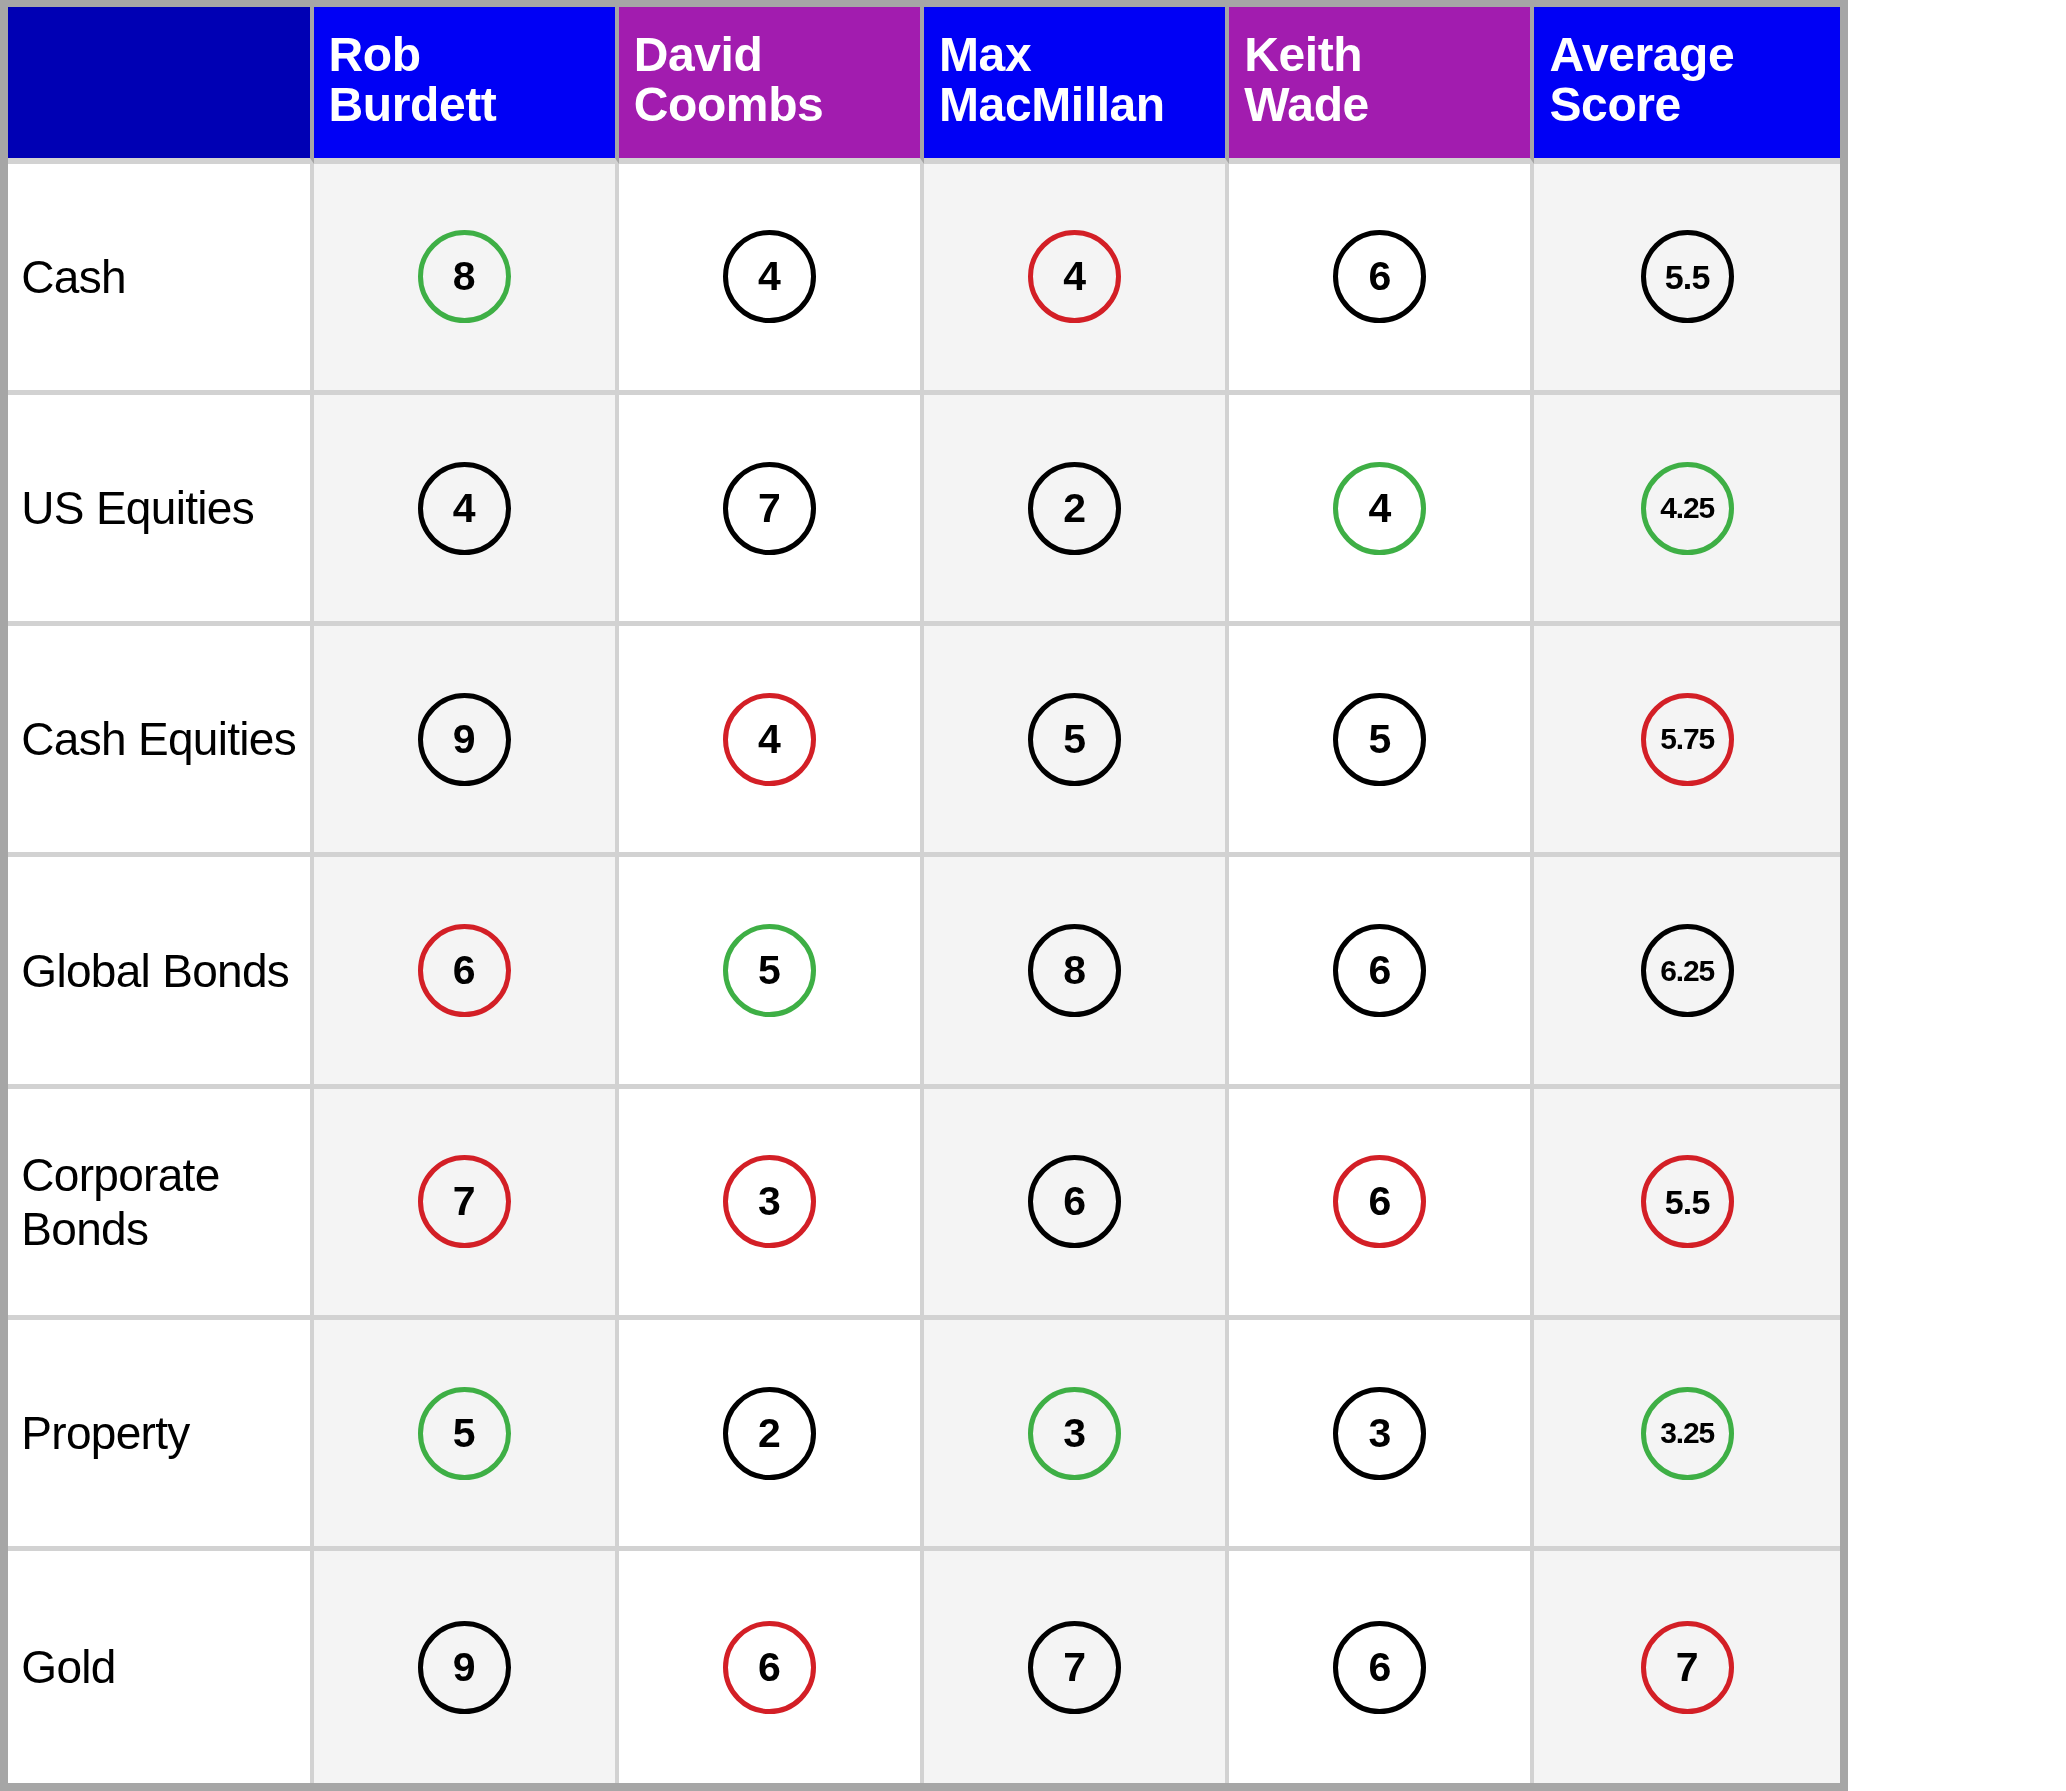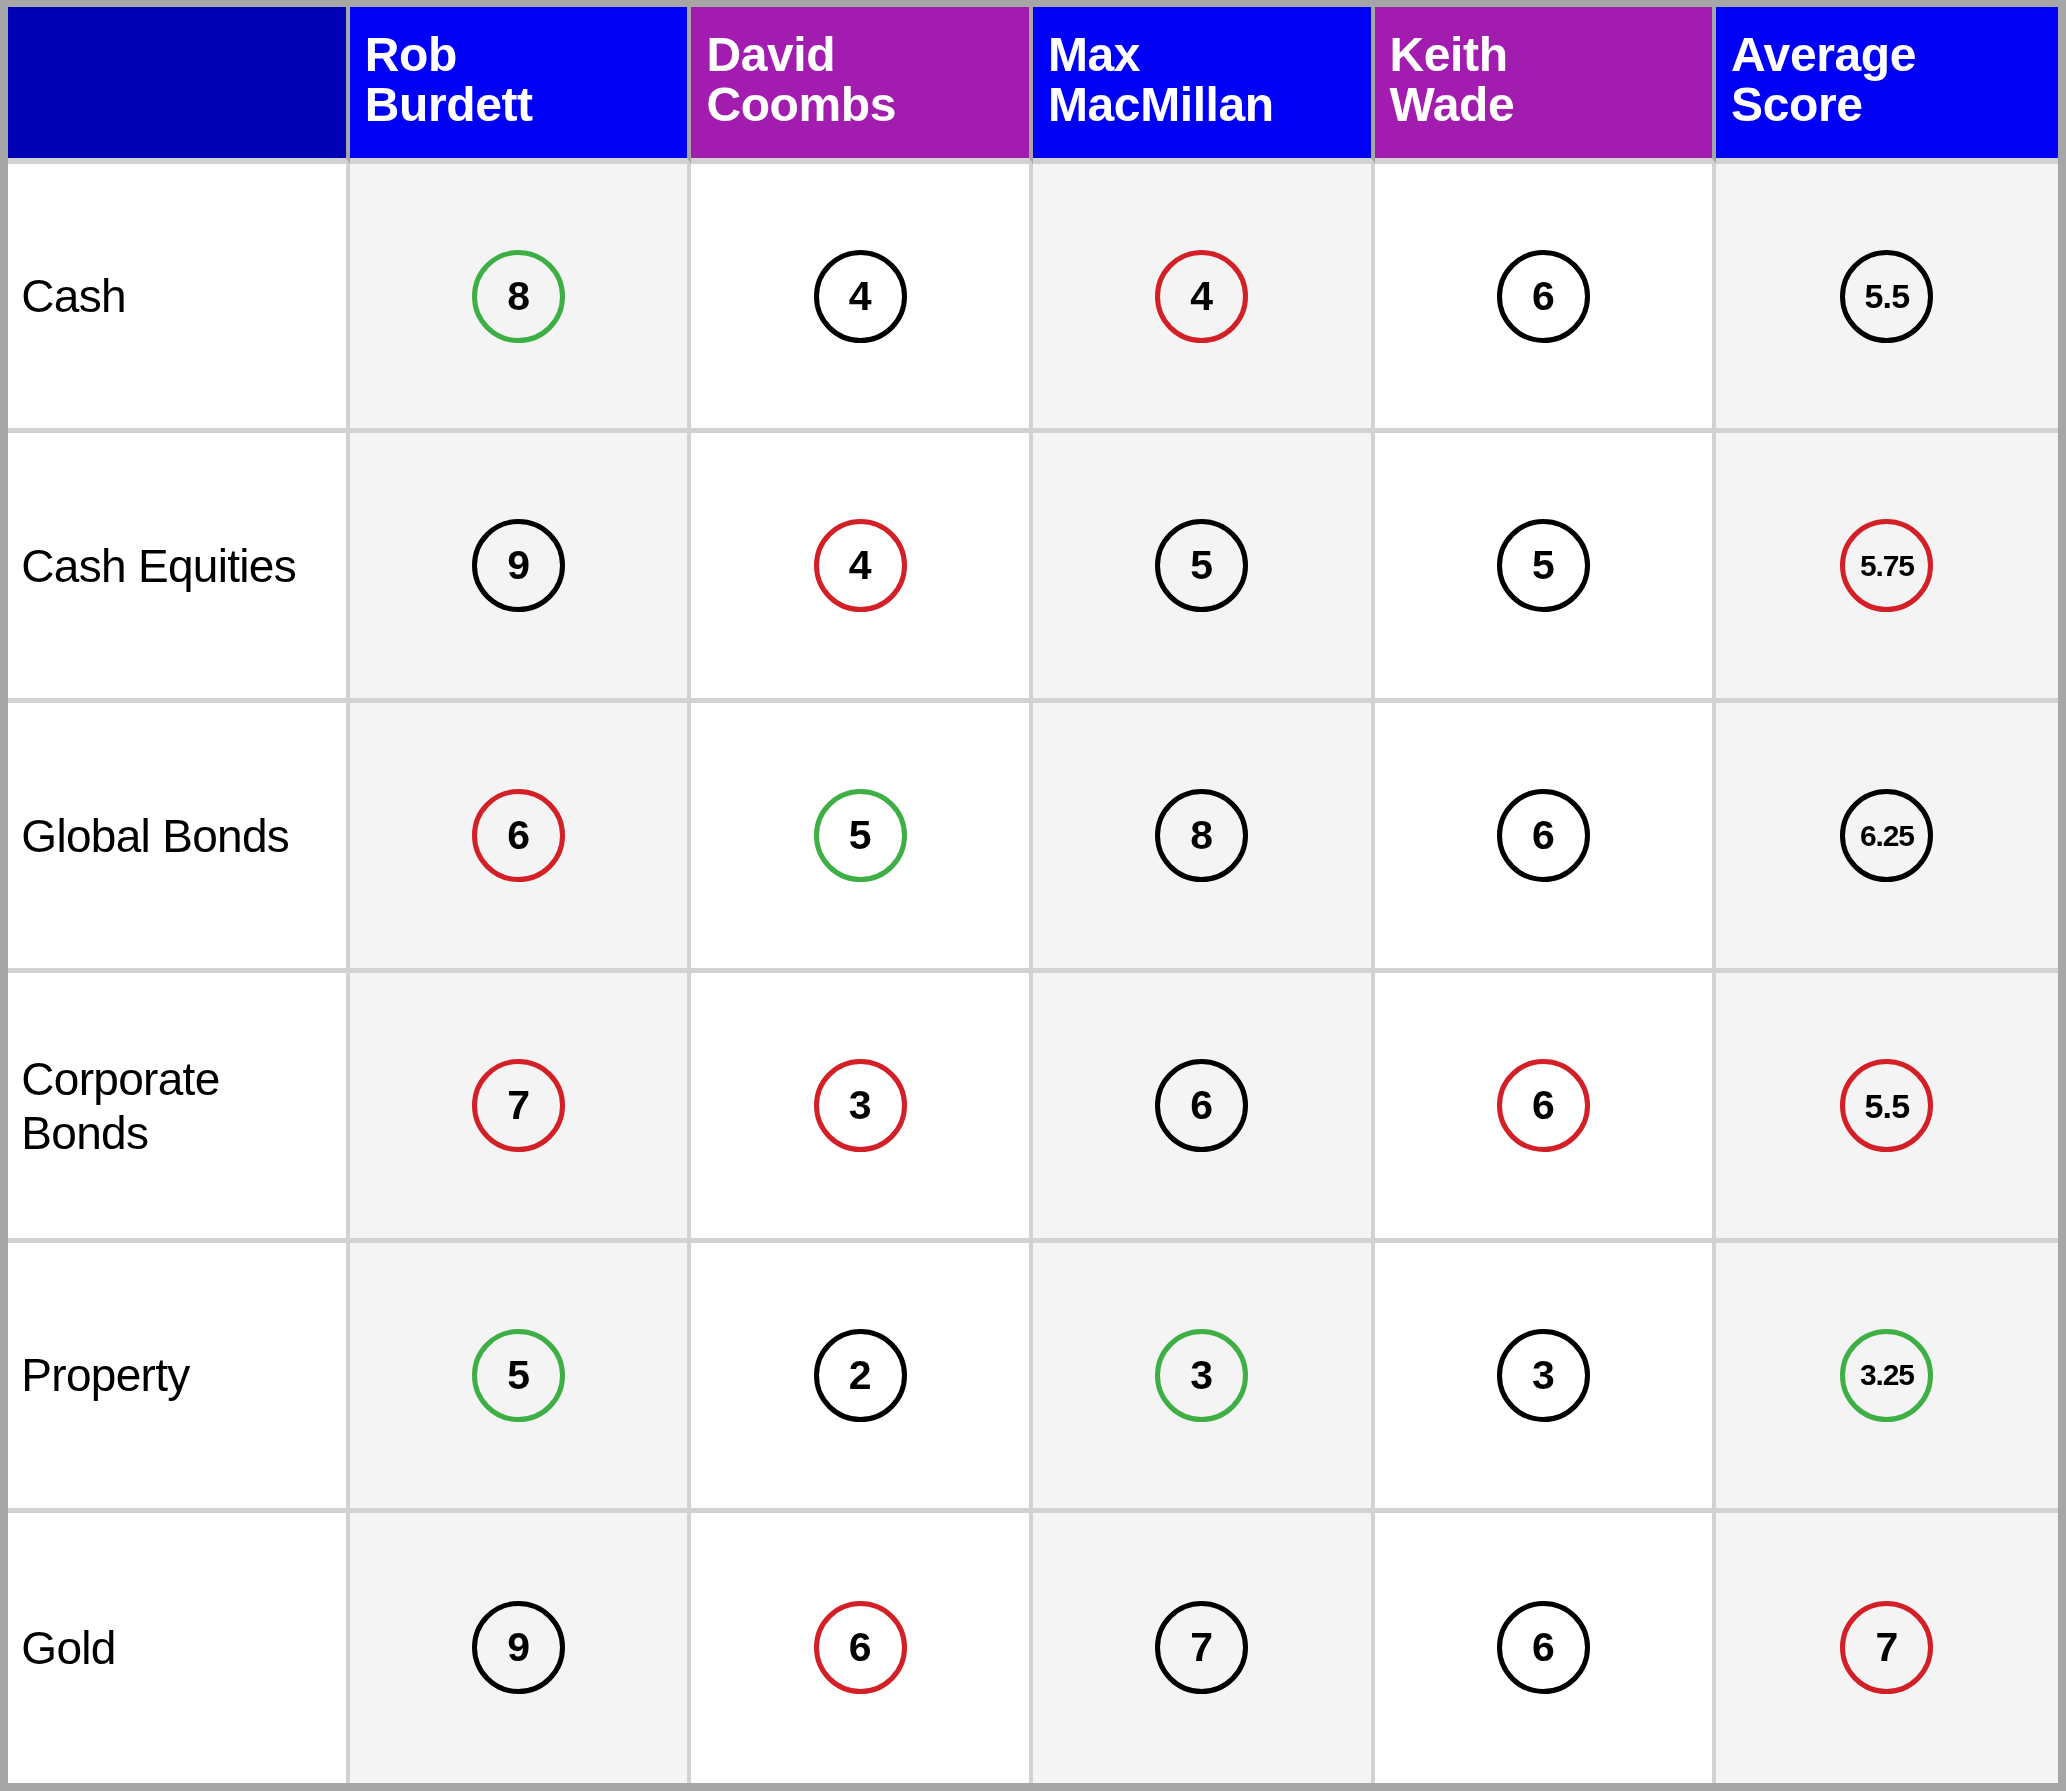--- a/index.html
+++ b/index.html
@@ -8,21 +8,21 @@
     background: #ffffff;
   }
   body {
     width: 2066px;
     height: 1791px;
     font-family: "Liberation Sans", sans-serif;
     overflow: hidden;
   }
 
   .table-wrap {
-    width: 2066px;
+    width: 1848px;
     height: 1791px;
     background: #a6a6a6;
     box-sizing: border-box;
     padding: 6.6px 8.3px 8.3px 8.3px;
   }
 
   table.score-table {
     width: 100%;
     height: 100%;
     border-collapse: separate;
@@ -123,20 +123,28 @@
     <tbody id="tbody">
         <tr>
           <td class="rowlabel">Cash</td>
           <td class="scorecell band-a"><span class="circle c-green">8</span></td>
           <td class="scorecell band-b"><span class="circle c-black">4</span></td>
           <td class="scorecell band-a"><span class="circle c-red">4</span></td>
           <td class="scorecell band-b"><span class="circle c-black">6</span></td>
           <td class="scorecell band-a col-last"><span class="circle c-black dec">5.5</span></td>
         </tr>
         <tr>
+          <td class="rowlabel">US Equities</td>
+          <td class="scorecell band-a"><span class="circle c-black">4</span></td>
+          <td class="scorecell band-b"><span class="circle c-black">7</span></td>
+          <td class="scorecell band-a"><span class="circle c-black">2</span></td>
+          <td class="scorecell band-b"><span class="circle c-green">4</span></td>
+          <td class="scorecell band-a col-last"><span class="circle c-green dec4">4.25</span></td>
+        </tr>
+        <tr>
           <td class="rowlabel">Cash Equities</td>
           <td class="scorecell band-a"><span class="circle c-black">9</span></td>
           <td class="scorecell band-b"><span class="circle c-red">4</span></td>
           <td class="scorecell band-a"><span class="circle c-black">5</span></td>
           <td class="scorecell band-b"><span class="circle c-black">5</span></td>
           <td class="scorecell band-a col-last"><span class="circle c-red dec4">5.75</span></td>
         </tr>
         <tr>
           <td class="rowlabel">Global Bonds</td>
           <td class="scorecell band-a"><span class="circle c-red">6</span></td>

